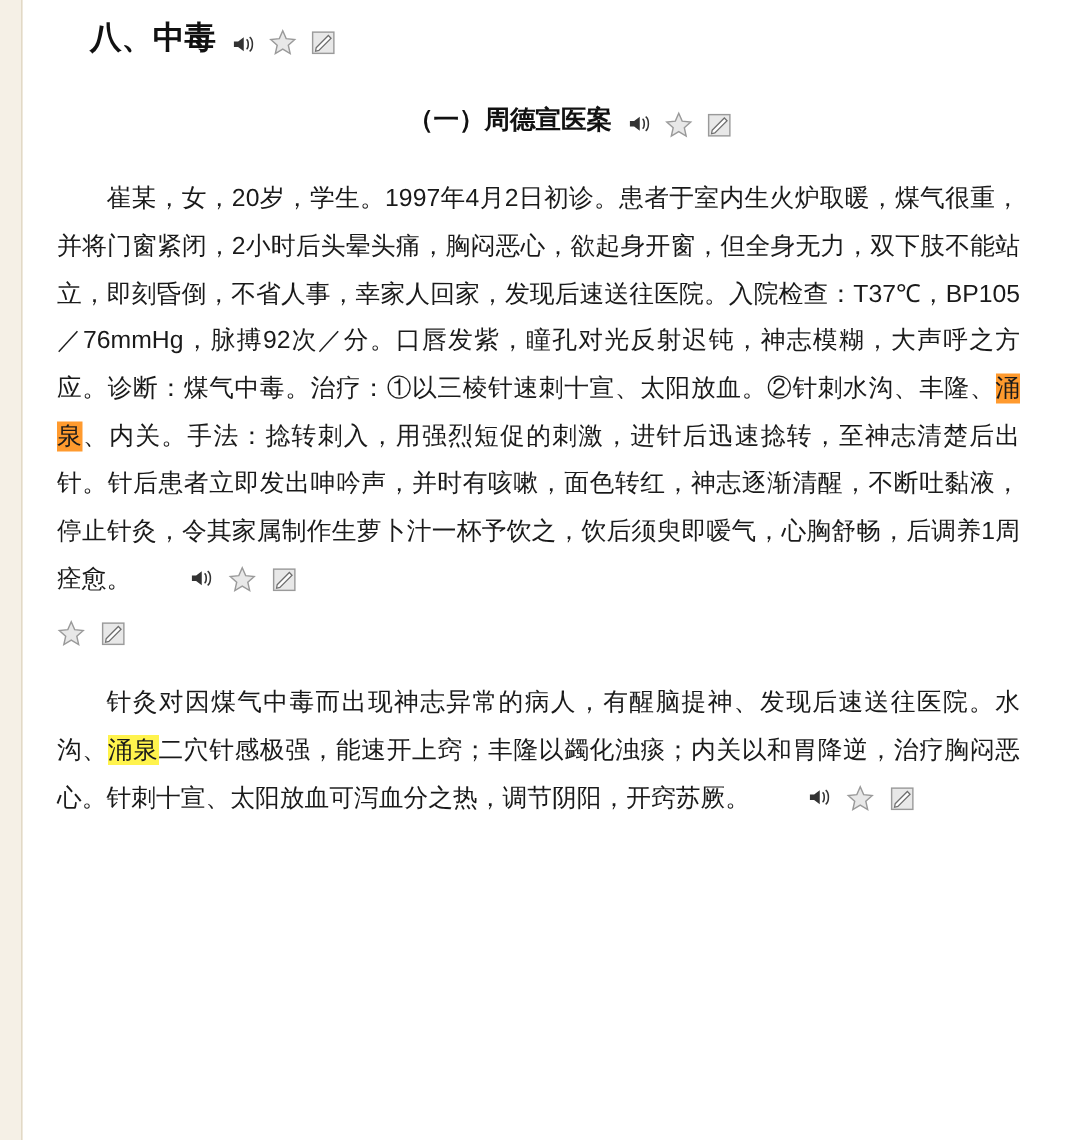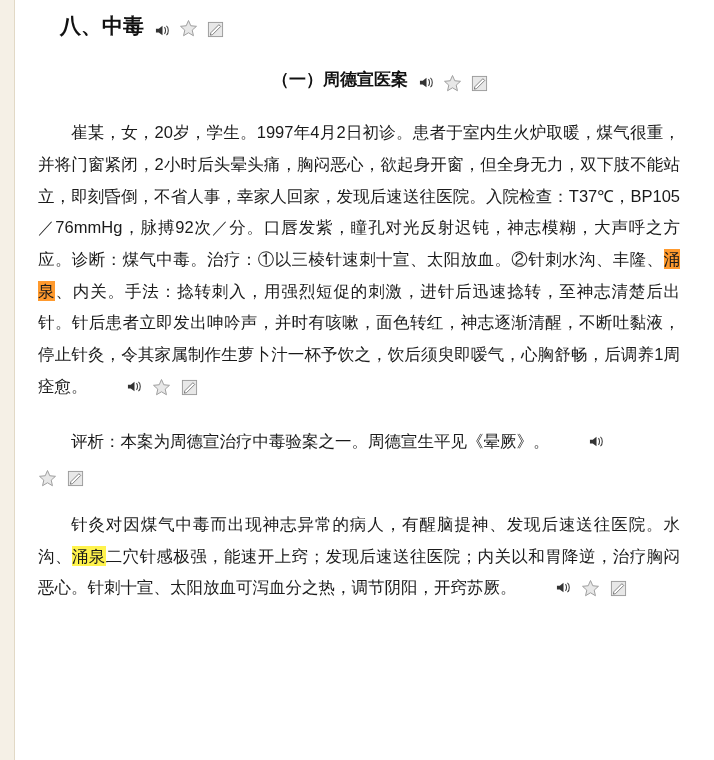--- a/index.html
+++ b/index.html
@@ -196,48 +196,37 @@
         </span>
         <span class="ico ico-note">
           <svg viewBox="0 0 18 18" width="17" height="17">
               <rect x="1.5" y="1.5" width="15" height="15" fill="#e8e8e8" stroke="#9a9a9a" stroke-width="1"></rect>
               <path d="M4 12.5 12.6 3.9l1.9 1.9L5.9 14.4 3.6 15z" fill="#ffffff" stroke="#6f6f6f" stroke-width="0.9"></path>
             </svg>
         </span>
       </span>
     </p>
 
-    <p class="body-text">
-      <span>评析：本案为周德宣治疗中毒验案之一。周德宣生平见《晕厥》。</span><span class="trailing-icons">
-        <span class="ico ico-speaker">
-          <svg viewBox="0 0 16 16" width="15" height="15">
-              <path d="M1 6h3l4-3v10l-4-3H1z" fill="#333"></path>
-              <path d="M10 4.5c1.6 1 1.6 6 0 7" stroke="#333" stroke-width="1.1" fill="none"></path>
-              <path d="M12.2 3c2.6 1.8 2.6 8.2 0 10" stroke="#333" stroke-width="1.1" fill="none"></path>
-            </svg>
-        </span>
-      </span>
-    </p>
 
     <div class="icons-newline">
       <span class="ico ico-star">
         <svg viewBox="0 0 20 20" width="19" height="19">
             <polygon points="10,1.6 12.4,7.1 18.4,7.7 13.9,11.7 15.2,17.6 10,14.5 4.8,17.6 6.1,11.7 1.6,7.7 7.6,7.1" fill="#e8e8e8" stroke="#9a9a9a" stroke-width="1"></polygon>
           </svg>
       </span>
       <span class="ico ico-note">
         <svg viewBox="0 0 18 18" width="17" height="17">
             <rect x="1.5" y="1.5" width="15" height="15" fill="#e8e8e8" stroke="#9a9a9a" stroke-width="1"></rect>
             <path d="M4 12.5 12.6 3.9l1.9 1.9L5.9 14.4 3.6 15z" fill="#ffffff" stroke="#6f6f6f" stroke-width="0.9"></path>
           </svg>
       </span>
     </div>
 
     <p class="body-text">
-      <span>针灸对因煤气中毒而出现神志异常的病人，有醒脑提神、发现后速送往医院。水沟、</span><span class="hl-yellow">涌泉</span><span>二穴针感极强，能速开上窍；发现后速送往医院；内关以和胃降逆，治疗胸闷恶心。针刺十宣、太阳放血可泻血分之热，调节阴阳，开窍苏厥。</span><span class="trailing-icons">
+      <span>针灸对因煤气中毒而出现神志异常的病人，有醒脑提神、发现后速送往医院。水沟、</span><span class="hl-yellow">涌泉</span><span>二穴针感极强，能速开上窍；丰隆以蠲化浊痰；内关以和胃降逆，治疗胸闷恶心。针刺十宣、太阳放血可泻血分之热，调节阴阳，开窍苏厥。</span><span class="trailing-icons">
         <span class="ico ico-speaker">
           <svg viewBox="0 0 16 16" width="15" height="15">
               <path d="M1 6h3l4-3v10l-4-3H1z" fill="#333"></path>
               <path d="M10 4.5c1.6 1 1.6 6 0 7" stroke="#333" stroke-width="1.1" fill="none"></path>
               <path d="M12.2 3c2.6 1.8 2.6 8.2 0 10" stroke="#333" stroke-width="1.1" fill="none"></path>
             </svg>
         </span>
         <span class="ico ico-star">
           <svg viewBox="0 0 20 20" width="19" height="19">
               <polygon points="10,1.6 12.4,7.1 18.4,7.7 13.9,11.7 15.2,17.6 10,14.5 4.8,17.6 6.1,11.7 1.6,7.7 7.6,7.1" fill="#e8e8e8" stroke="#9a9a9a" stroke-width="1"></polygon>

